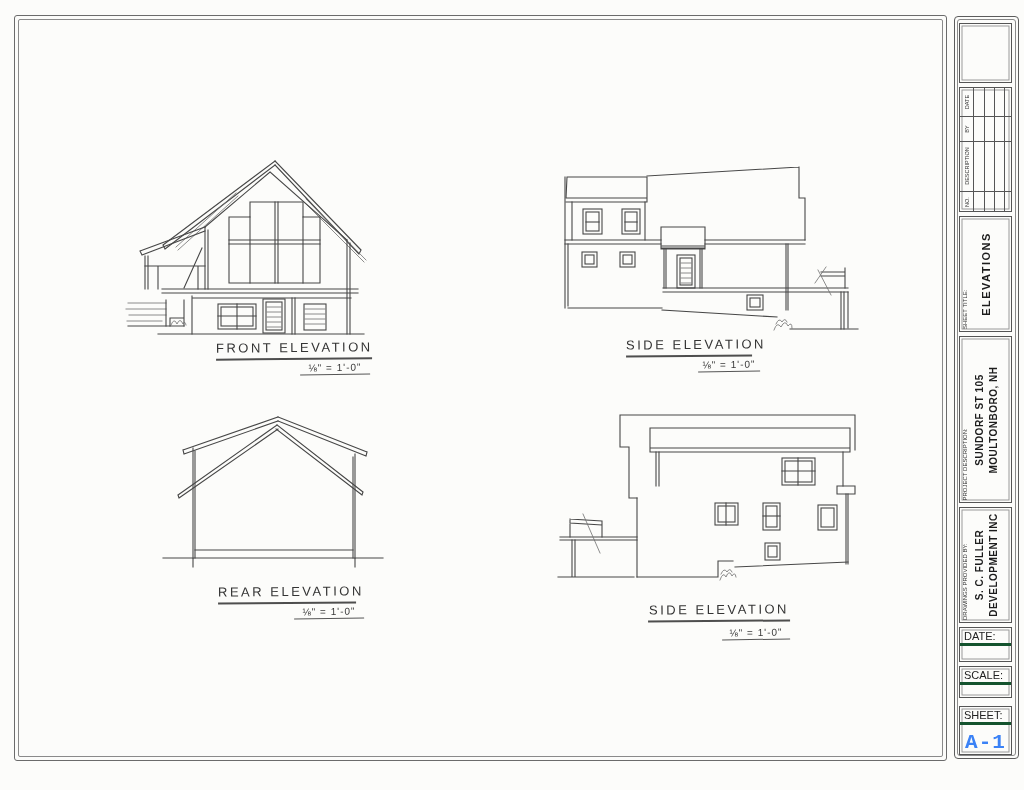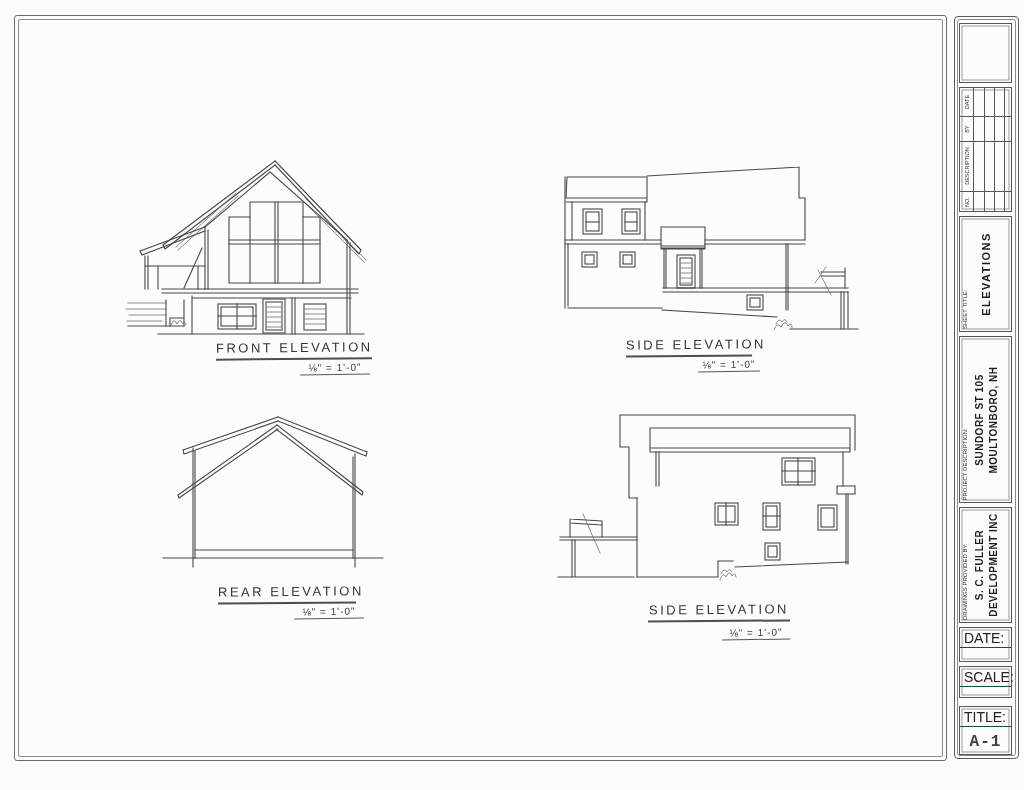--- a/index.html
+++ b/index.html
@@ -33,24 +33,24 @@
            display:flex;flex-direction:column;align-items:center;justify-content:center;}
   .rot-label{position:absolute;left:3px;top:2px;font-size:6px;color:#333;white-space:nowrap;}
   .rot-main{font-size:10px;font-weight:bold;letter-spacing:0.5px;text-align:center;
             line-height:1.35;color:#1d1d1d;white-space:nowrap;}
   .rot-main.big{font-size:11px;letter-spacing:1.5px;}
   .rev-line-h{position:absolute;left:0;height:1px;background:#555;width:100%;}
   .rev-line-v{position:absolute;top:0;width:1px;background:#555;height:100%;}
   .rev-label{position:absolute;left:0;width:13px;}
   .rev-label span{position:absolute;left:50%;top:50%;transform:translate(-50%,-50%) rotate(-90deg);
           font-size:5.5px;color:#333;white-space:nowrap;letter-spacing:0;}
-  .small-box-label{display:block;font-size:14px;color:#222;padding:2px 0 1px 4px;
-          border-bottom:1px solid #14532d;}
+  .small-box-label{display:block;font-size:11px;color:#222;padding:2px 0 1px 4px;
+          border-bottom:3px solid #14532d;}
   .sheet-num{display:block;text-align:center;font-family:"Liberation Mono",monospace;
-          font-weight:bold;font-size:16px;letter-spacing:1px;color:#404040;padding-top:6px;}
+          font-weight:bold;font-size:21px;letter-spacing:1px;color:#3b82f6;padding-top:6px;}
 </style>
 </head>
 <body>
 
 <div class="page">
 
   <div class="main-border">
     <div class="inner"></div>
   </div>
 
@@ -241,18 +241,18 @@
       </div>
     </div>
 
     <div class="tb-box" style="top:610px;height:35px;">
       <span class="small-box-label">DATE:</span>
     </div>
     <div class="tb-box" style="top:649px;height:32px;">
       <span class="small-box-label">SCALE:</span>
     </div>
     <div class="tb-box" style="top:689px;height:49px;">
-      <span class="small-box-label">TITLE:</span>
+      <span class="small-box-label">SHEET:</span>
       <span class="sheet-num">A-1</span>
     </div>
   </div>
 
 </div>
 
 </body></html>

